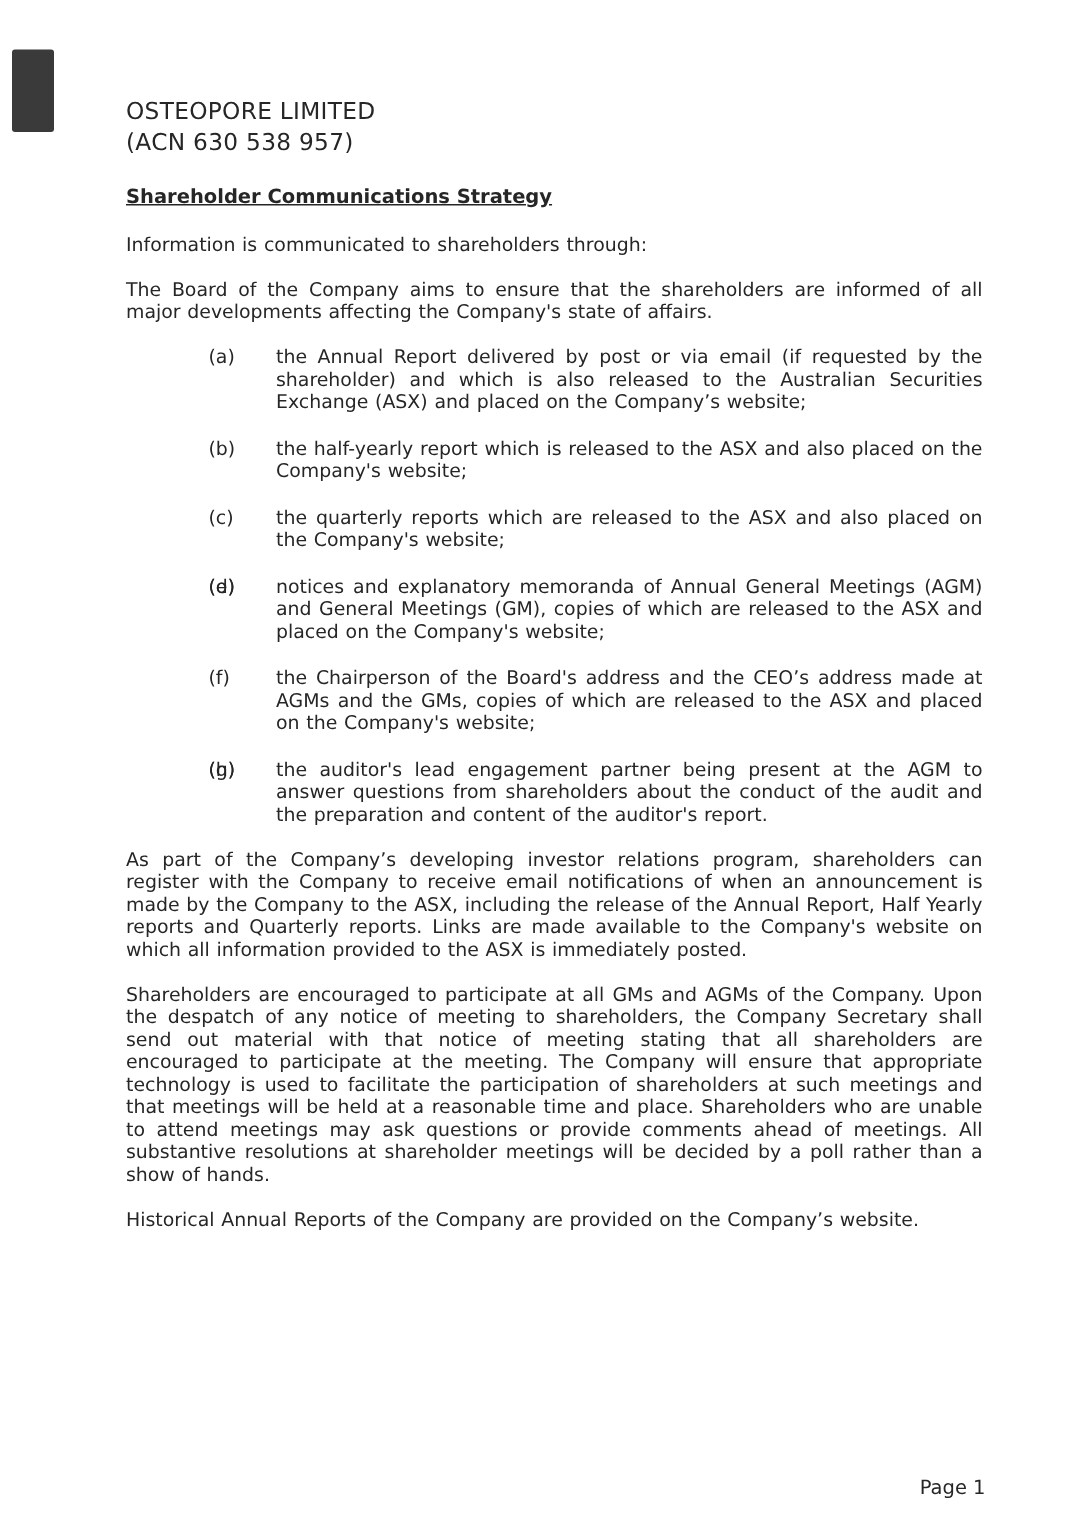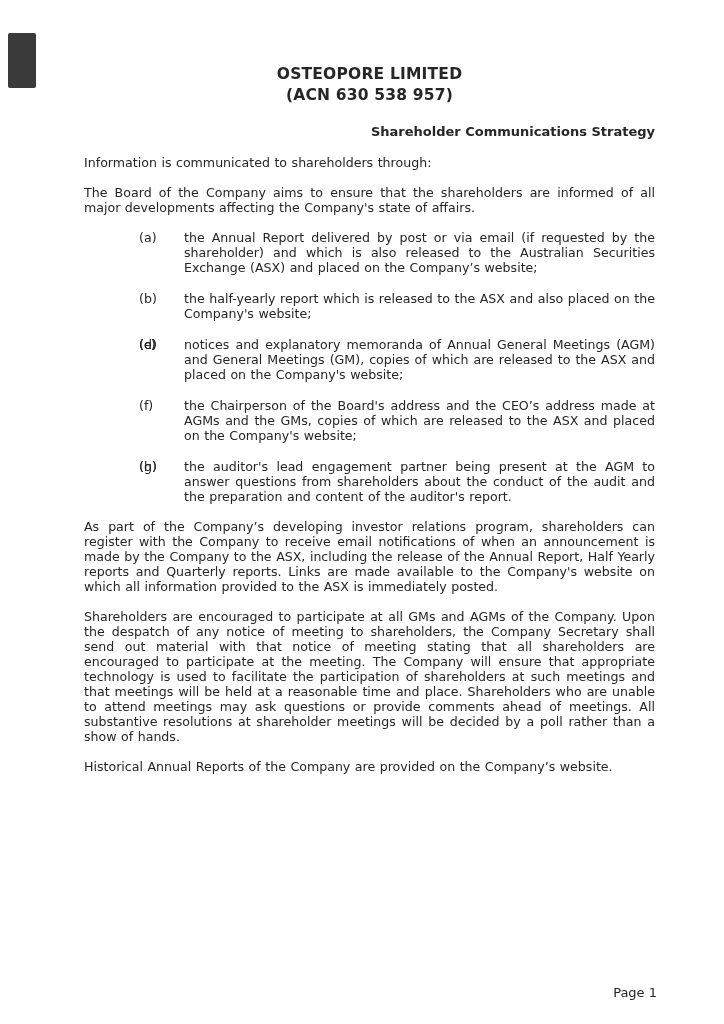--- a/index.html
+++ b/index.html
@@ -26,32 +26,33 @@
     border-radius: 2px;
   }
   .content {
     position: absolute;
     left: 84px;
     top: 64px;
     width: 571px;
   }
   .title {
     margin: 0;
-    text-align: center;
+    text-align: left;
     font-size: 15.5px;
     line-height: 21px;
-    font-weight: bold;
+    font-weight: normal;
     letter-spacing: 0.2px;
   }
   .subtitle {
     margin: 17px 0 0 0;
-    text-align: right;
+    text-align: left;
     font-size: 13px;
     line-height: 17px;
     font-weight: bold;
+    text-decoration: underline;
   }
   .content p {
     margin: 15px 0 0 0;
     font-size: 12.6px;
     line-height: 15px;
     text-align: justify;
     word-spacing: 0.5px;
   }
   .list {
     margin-top: 15px;
@@ -101,21 +102,21 @@
 
     <h2 class="subtitle">Shareholder Communications Strategy</h2>
 
     <p>Information is communicated to shareholders through:</p>
 
     <p>The Board of the Company aims to ensure that the shareholders are informed of all major developments affecting the Company's state of affairs.</p>
 
     <div class="list" id="comm-list">
         <div class="li"><span class="label">(a)</span><span><span>the Annual Report delivered by post or via email (if requested by the shareholder) and which is also released to the Australian Securities Exchange </span><b>(ASX)</b><span> and placed on the Company’s website;</span></span></div>
         <div class="li"><span class="label">(b)</span><span><span>the half-yearly report which is released to the ASX and also placed on the Company's website;</span></span></div>
-        <div class="li"><span class="label">(c)</span></div>
+        <div class="li"><span class="label">(c)</span><span><span>the quarterly reports which are released to the ASX and also placed on the Company's website;</span></span></div>
         <div class="li"><span class="label">(d)</span></div>
         <div class="li"><span class="label">(e)</span><span><span>notices and explanatory memoranda of Annual General Meetings </span><b>(AGM)</b><span> and General Meetings </span><b>(GM)</b><span>, copies of which are released to the ASX and placed on the Company's website;</span></span></div>
         <div class="li"><span class="label">(f)</span><span><span>the Chairperson of the Board's address and the CEO’s address made at AGMs and the GMs, copies of which are released to the ASX and placed on the Company's website;</span></span></div>
         <div class="li"><span class="label">(g)</span></div>
         <div class="li"><span class="label">(h)</span><span><span>the auditor's lead engagement partner being present at the AGM to answer questions from shareholders about the conduct of the audit and the preparation and content of the auditor's report.</span></span></div>
       </div>
 
     <p>As part of the Company’s developing investor relations program, shareholders can register with the Company to receive email notifications of when an announcement is made by the Company to the ASX, including the release of the Annual Report, Half Yearly reports and Quarterly reports. Links are made available to the Company's website on which all information provided to the ASX is immediately posted.</p>
 
     <p>Shareholders are encouraged to participate at all GMs and AGMs of the Company. Upon the despatch of any notice of meeting to shareholders, the Company Secretary shall send out material with that notice of meeting stating that all shareholders are encouraged to participate at the meeting. The Company will ensure that appropriate technology is used to facilitate the participation of shareholders at such meetings and that meetings will be held at a reasonable time and place. Shareholders who are unable to attend meetings may ask questions or provide comments ahead of meetings. All substantive resolutions at shareholder meetings will be decided by a poll rather than a show of hands.</p>

